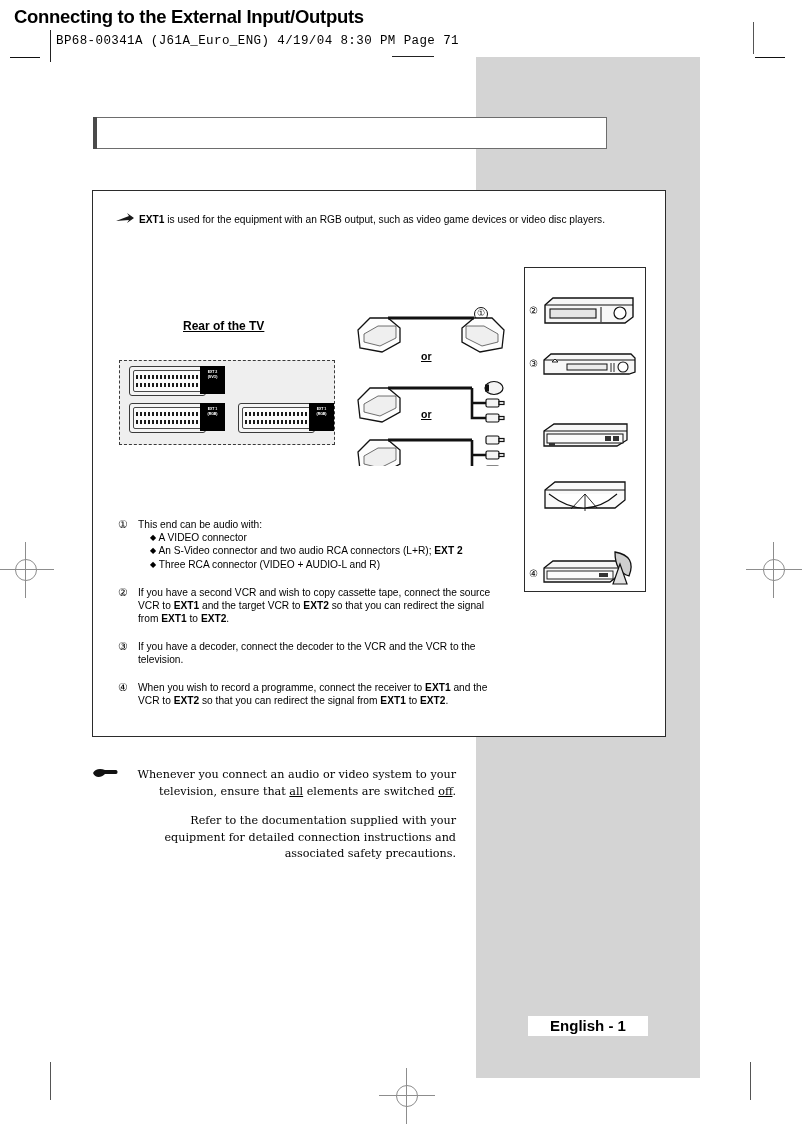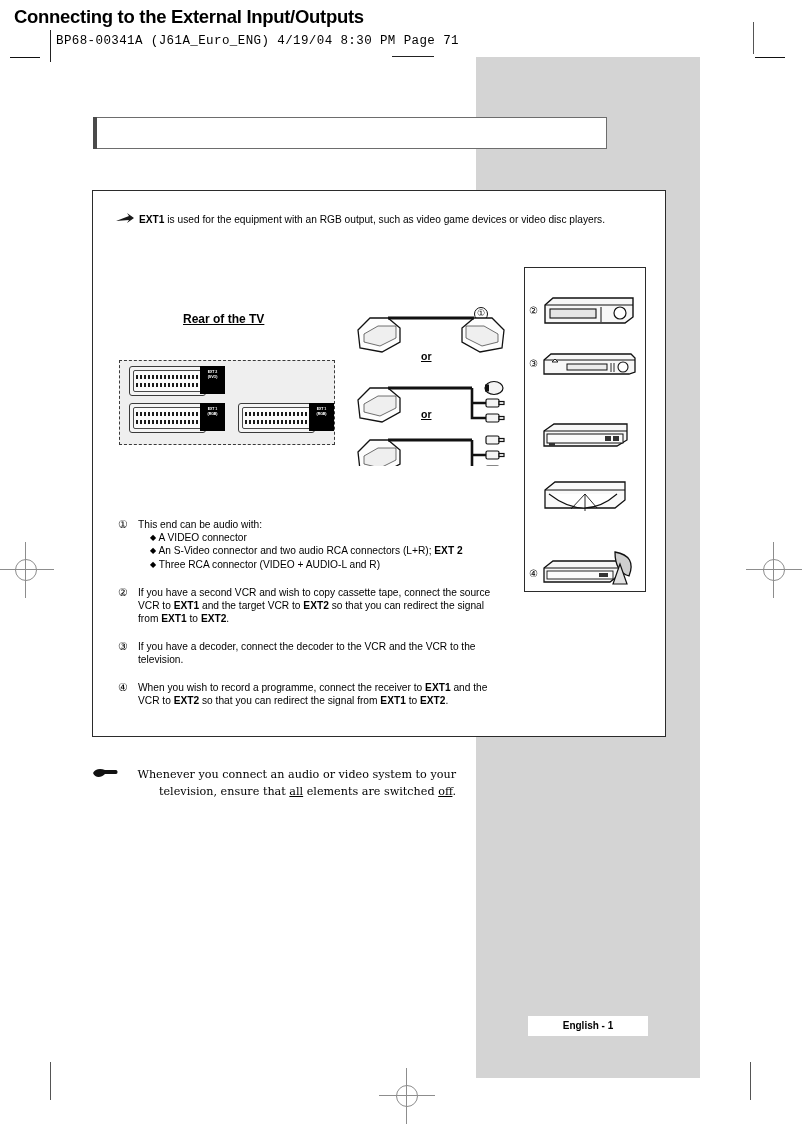--- a/index.html
+++ b/index.html
@@ -33,21 +33,21 @@
   
   .main-box{position:absolute;left:92px;top:190px;width:574px;height:547px;
             background:#fff;border:1px solid #2b2b2b;box-sizing:border-box;}
 
   .intro{position:absolute;left:139px;top:213px;width:510px;font-size:10.2px;line-height:13px;}
   .arrow-icon{position:absolute;left:115px;top:212px;width:20px;height:14px;}
 
   b{font-weight:bold;}
 
   
-  .rear-label{position:absolute;left:183px;top:312px;font-size:12px;font-weight:bold;
+  .rear-label{position:absolute;left:183px;top:319px;font-size:12px;font-weight:bold;
               text-decoration:underline;}
   .tv-box{position:absolute;left:119px;top:360px;width:216px;height:85px;
           background:#efefef;border:1.5px dashed #3a3a3a;box-sizing:border-box;}
 
   .scart{position:absolute;background:#f4f4f4;border:1px solid #3a3a3a;border-radius:3px;}
   .scart .inner{position:absolute;left:3px;top:3px;right:3px;bottom:3px;
                 border:1px solid #4a4a4a;border-radius:2px;background:#fbfbfb;}
   .pinrow{position:absolute;left:6px;height:4px;background:
      repeating-linear-gradient(to right,#1a1a1a 0 2px,transparent 2px 4px);}
   .scart-tag{position:absolute;background:#000;color:#fff;font-size:3.6px;
@@ -75,21 +75,21 @@
 
   
   .hand-icon{position:absolute;left:92px;top:766px;width:26px;height:16px;}
   .bottom-note{position:absolute;left:136px;top:767px;width:320px;
                font-family:"DejaVu Serif",serif;font-size:11.2px;line-height:16.5px;}
   .bottom-note p{margin:0 0 13px 0;text-align:right;}
   .bottom-note u{text-decoration:underline;}
 
   
   .footer{position:absolute;left:528px;top:1016px;width:120px;height:20px;background:#fff;
-          border:0;text-align:center;font-size:10px;font-weight:bold;line-height:20px;}
+          border:0;text-align:center;font-size:15px;font-weight:bold;line-height:20px;}
 </style>
 </head>
 <body>
 
 <div class="grey-panel"></div>
 
 <div class="regmark" style="left:-2px;top:542px;">
   <div class="v"></div>
     <div class="h"></div>
     <div class="c"></div>
@@ -294,15 +294,16 @@
 <div class="note" style="left:118px;top:681px;width:380px;">
   <span class="n">④</span>
   <span class="body">When you wish to record a programme, connect the receiver to <b>EXT1</b> and the VCR to <b>EXT2</b> so that you can redirect the signal from <b>EXT1</b> to <b>EXT2</b>.</span>
 </div>
 
 <svg class="hand-icon" viewBox="0 0 26 16">
   <path d="M1 7 C3 3 8 2 13 4 L24 4 C26 4 26 8 24 8 L13 8 C9 12 3 12 1 7 Z" fill="#111"></path>
 </svg>
 <div class="bottom-note">
   <p>Whenever you connect an audio or video system to your television, ensure that <u>all</u> elements are switched <u>off</u>.</p>
+  <p>Refer to the documentation supplied with your equipment for detailed connection instructions and associated safety precautions.</p>
 </div>
 
 <div class="footer">English - 1</div>
 
 </body></html>

